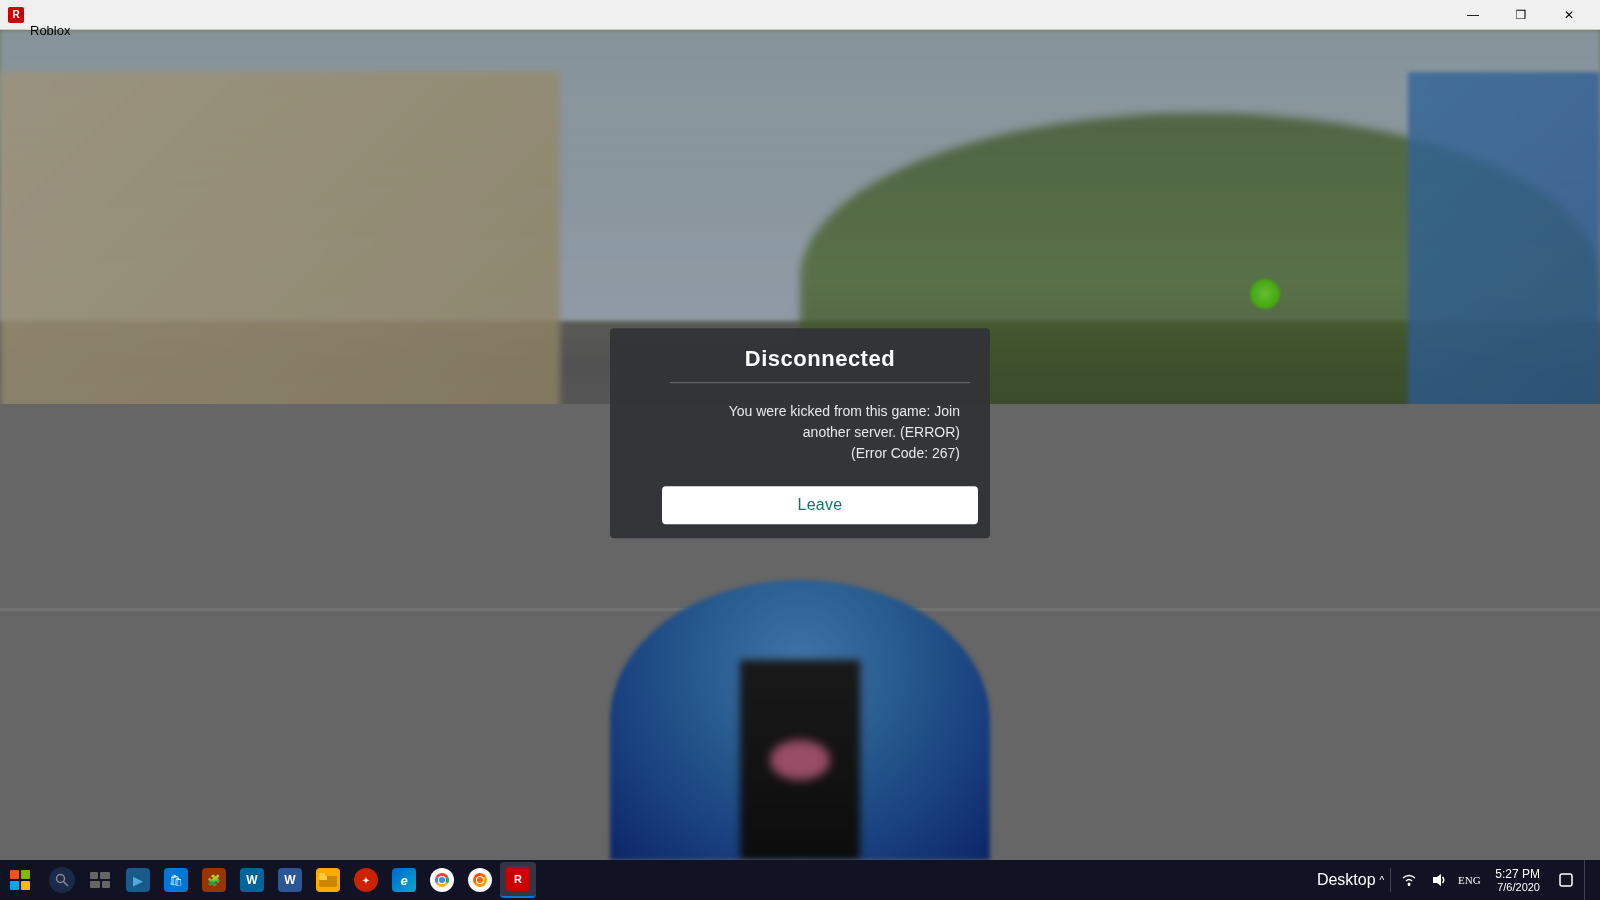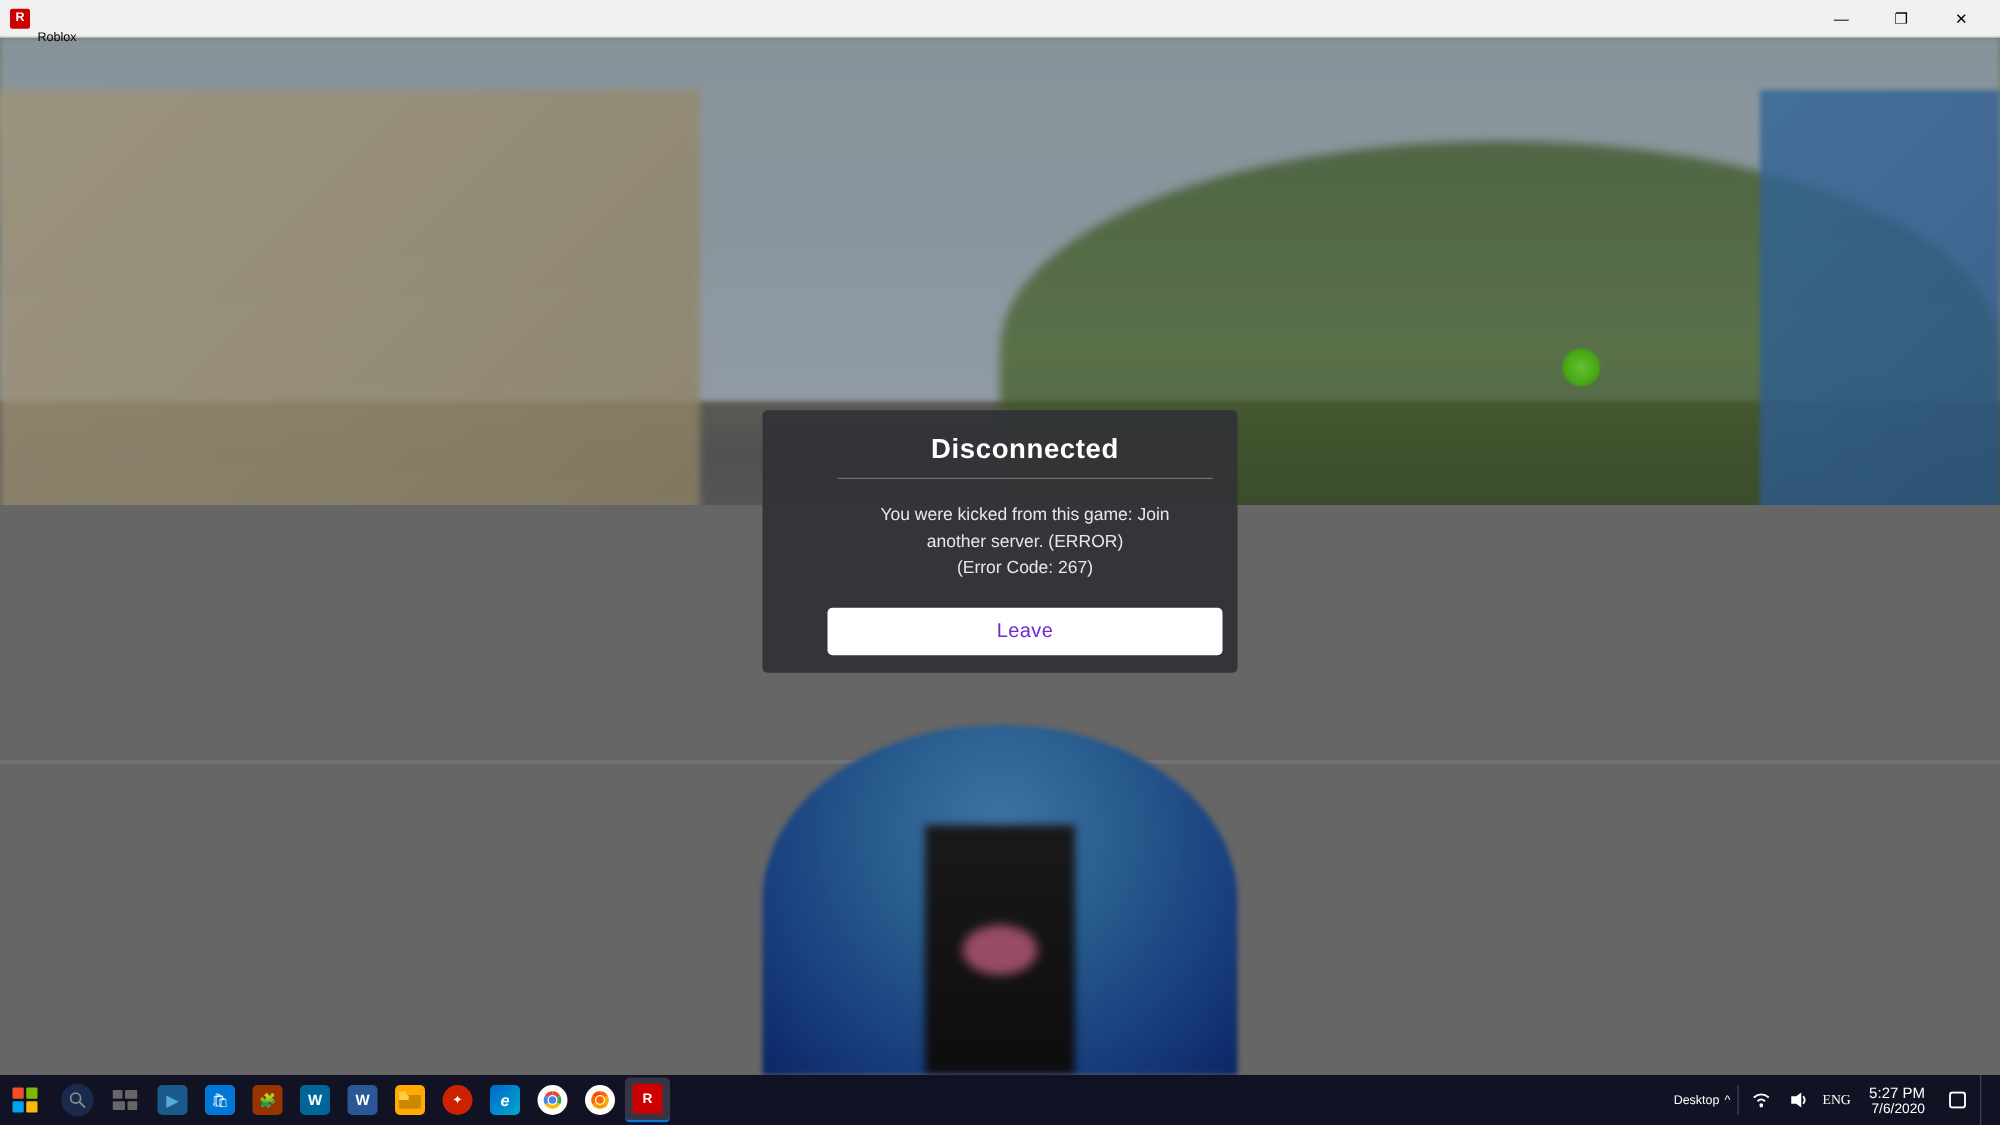--- a/index.html
+++ b/index.html
@@ -40,21 +40,21 @@
       border-radius: 2px;
       display: flex;
       align-items: center;
       justify-content: center;
       font-size: 10px;
       color: white;
       font-weight: bold;
     }
 
     #title-bar-title {
-      font-size: 10px;
+      font-size: 13px;
       color: #000;
       margin-top: 32px;
     }
 
     #title-bar-controls {
       display: flex;
       align-items: center;
       gap: 2px;
     }
 
@@ -236,42 +236,42 @@
     }
 
     #dialog-divider {
       height: 1px;
       background: rgba(255,255,255,0.3);
       margin: 0 20px;
     }
 
     #dialog-body {
       padding: 18px 30px;
-      text-align: center;
+      text-align: right;
     }
 
     #dialog-message {
       color: #e8e8e8;
       font-size: 14px;
       line-height: 1.5;
     }
 
     #dialog-footer {
       padding: 4px 12px 14px;
     }
 
     #leave-btn {
       width: 100%;
       padding: 10px 0;
       background: #ffffff;
       border: none;
       border-radius: 4px;
       font-size: 16px;
       font-weight: 500;
-      color: #6d28d9;
+      color: #0f766e;
       cursor: pointer;
       letter-spacing: 0.3px;
     }
 
     
     #taskbar {
       position: absolute;
       bottom: 0; left: 0; right: 0;
       height: 40px;
       background: rgba(20, 20, 40, 0.92);
@@ -561,21 +561,21 @@
     <div class="taskbar-app" style="background:rgba(255,255,255,0.15); border-bottom: 2px solid #0078d7;">
       <div class="app-icon" style="background:#cc0000; border-radius:3px;">
         <span style="color:white;font-size:11px;font-weight:bold;">R</span>
       </div>
     </div>
   </div>
 
   <div id="taskbar-right">
     <div id="taskbar-notification-area">
 
-      <span style="color:white;font-size:10px;">Desktop</span>
+      <span style="color:white;font-size:16px;">Desktop</span>
 
       <div class="tray-expand">^</div>
       <div class="taskbar-divider"></div>
 
       <div class="tray-icon">
         <svg width="16" height="12" viewBox="0 0 16 12">
             <path d="M8 10 L8 12" stroke="white" stroke-width="2"></path>
             <path d="M5 7 Q8 4 11 7" stroke="white" stroke-width="1.5" fill="none"></path>
             <path d="M2 4 Q8 -1 14 4" stroke="white" stroke-width="1.5" fill="none"></path>
             <circle cx="8" cy="10" r="1.5" fill="white"></circle>

